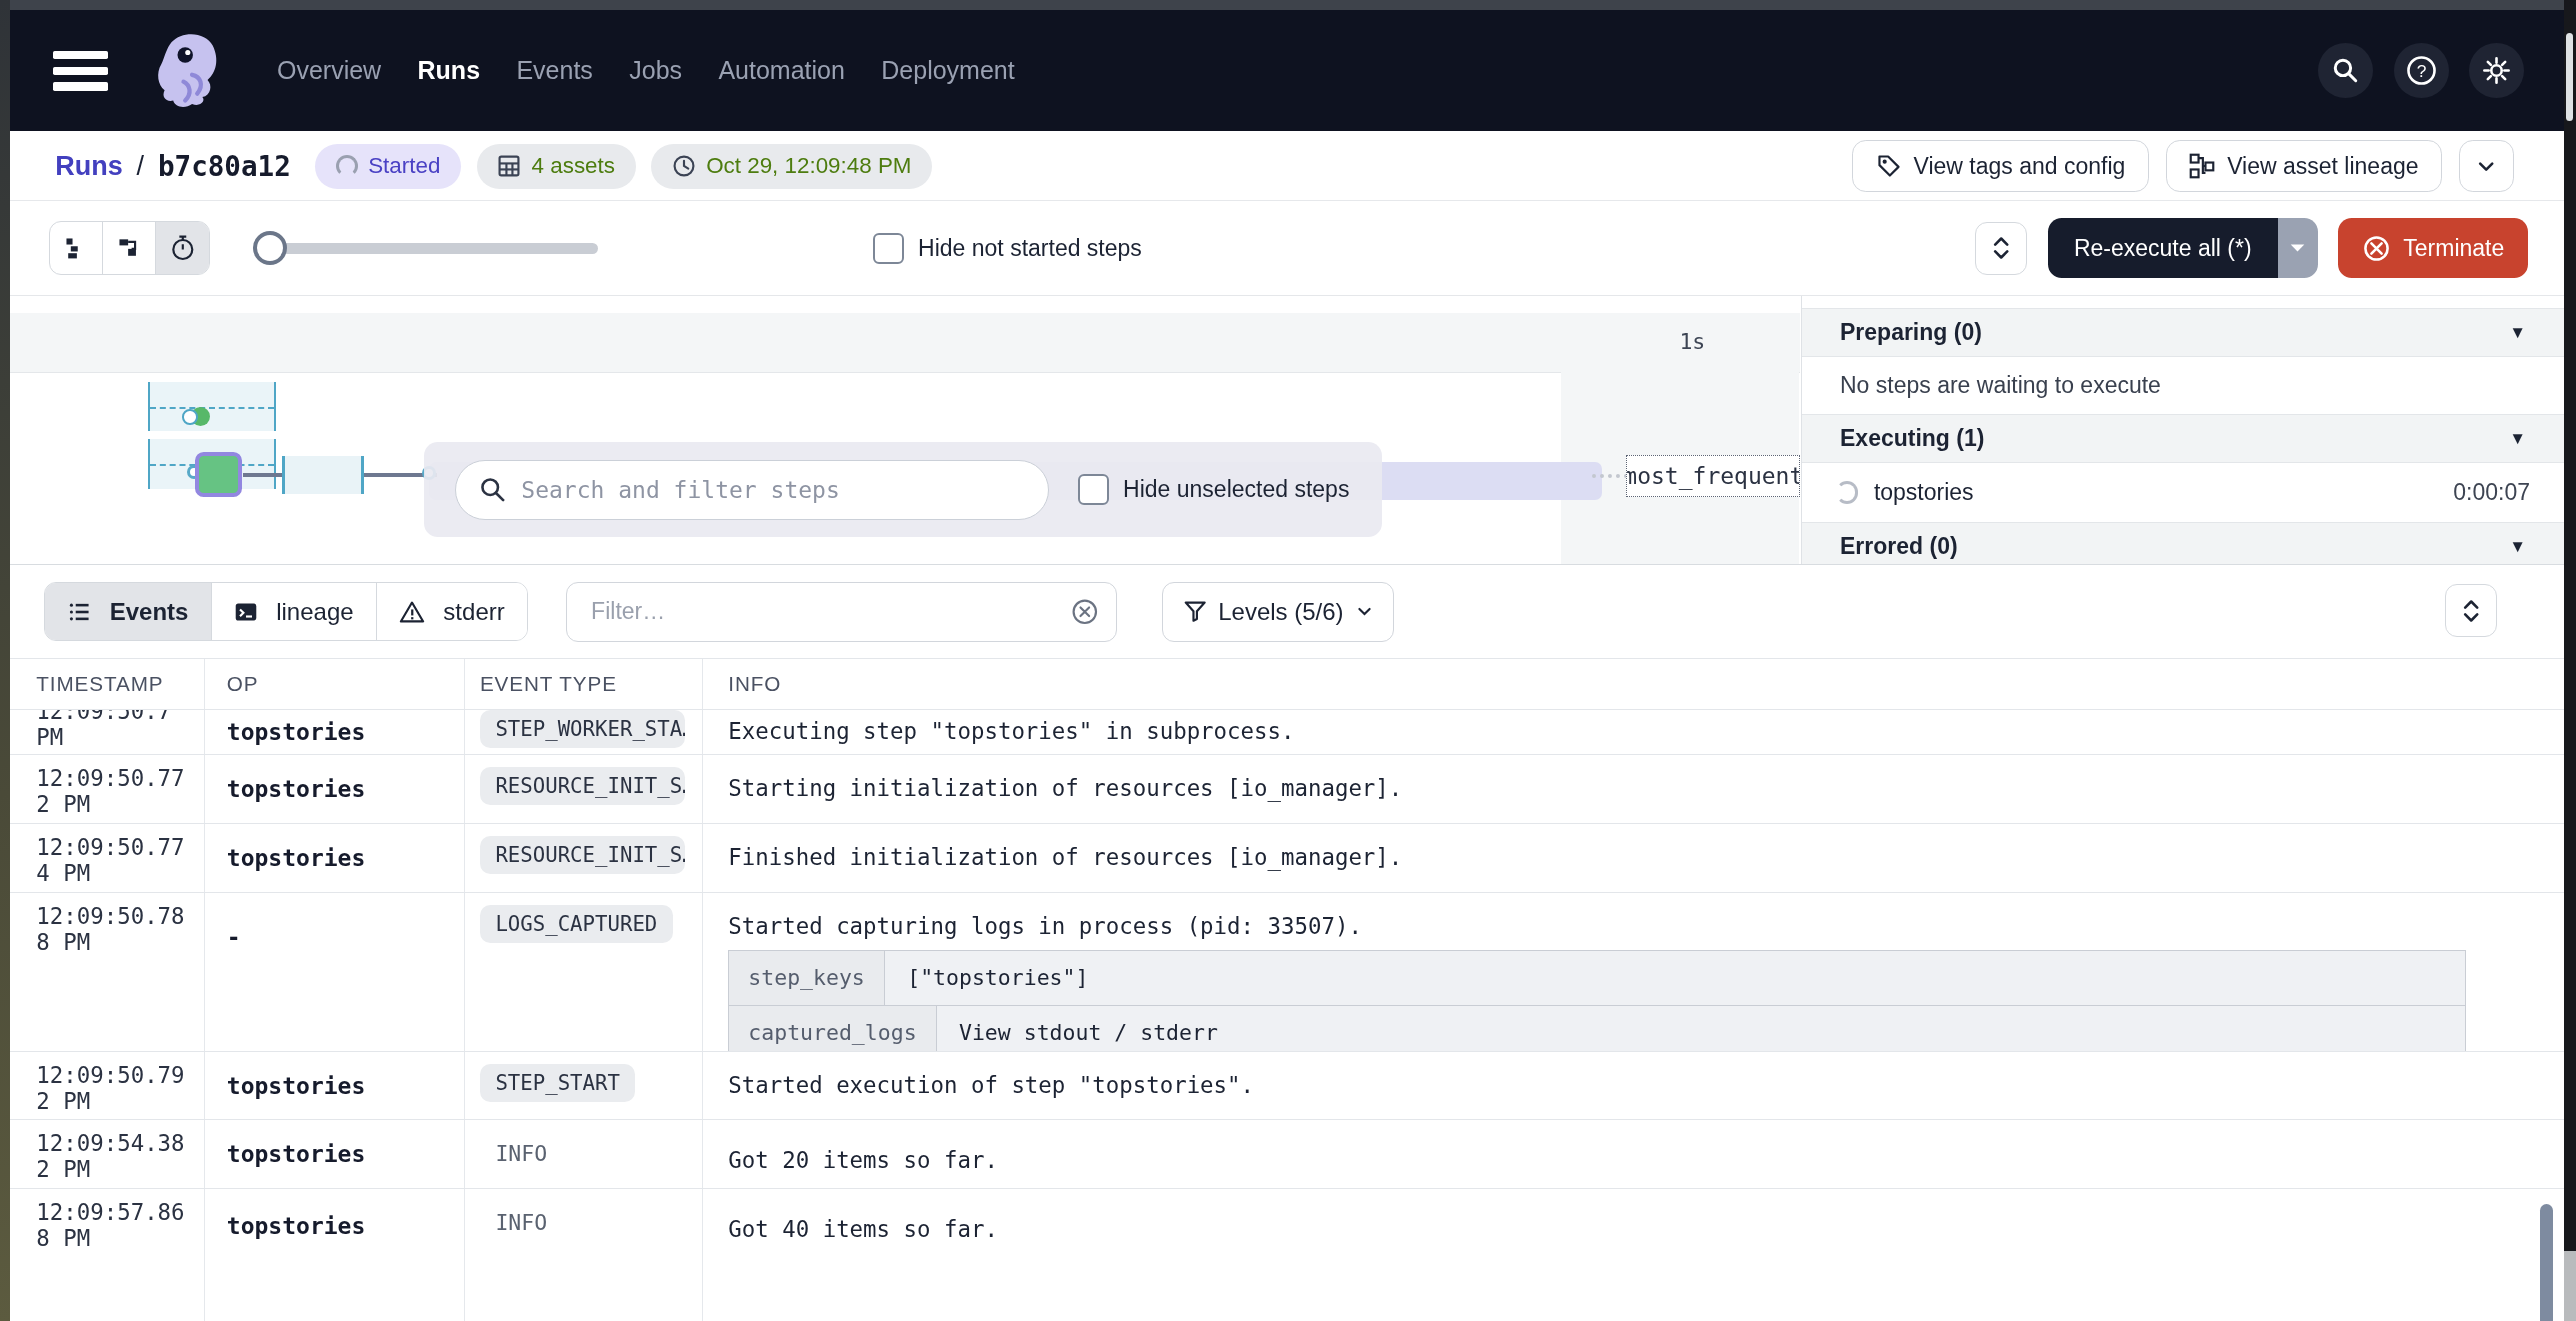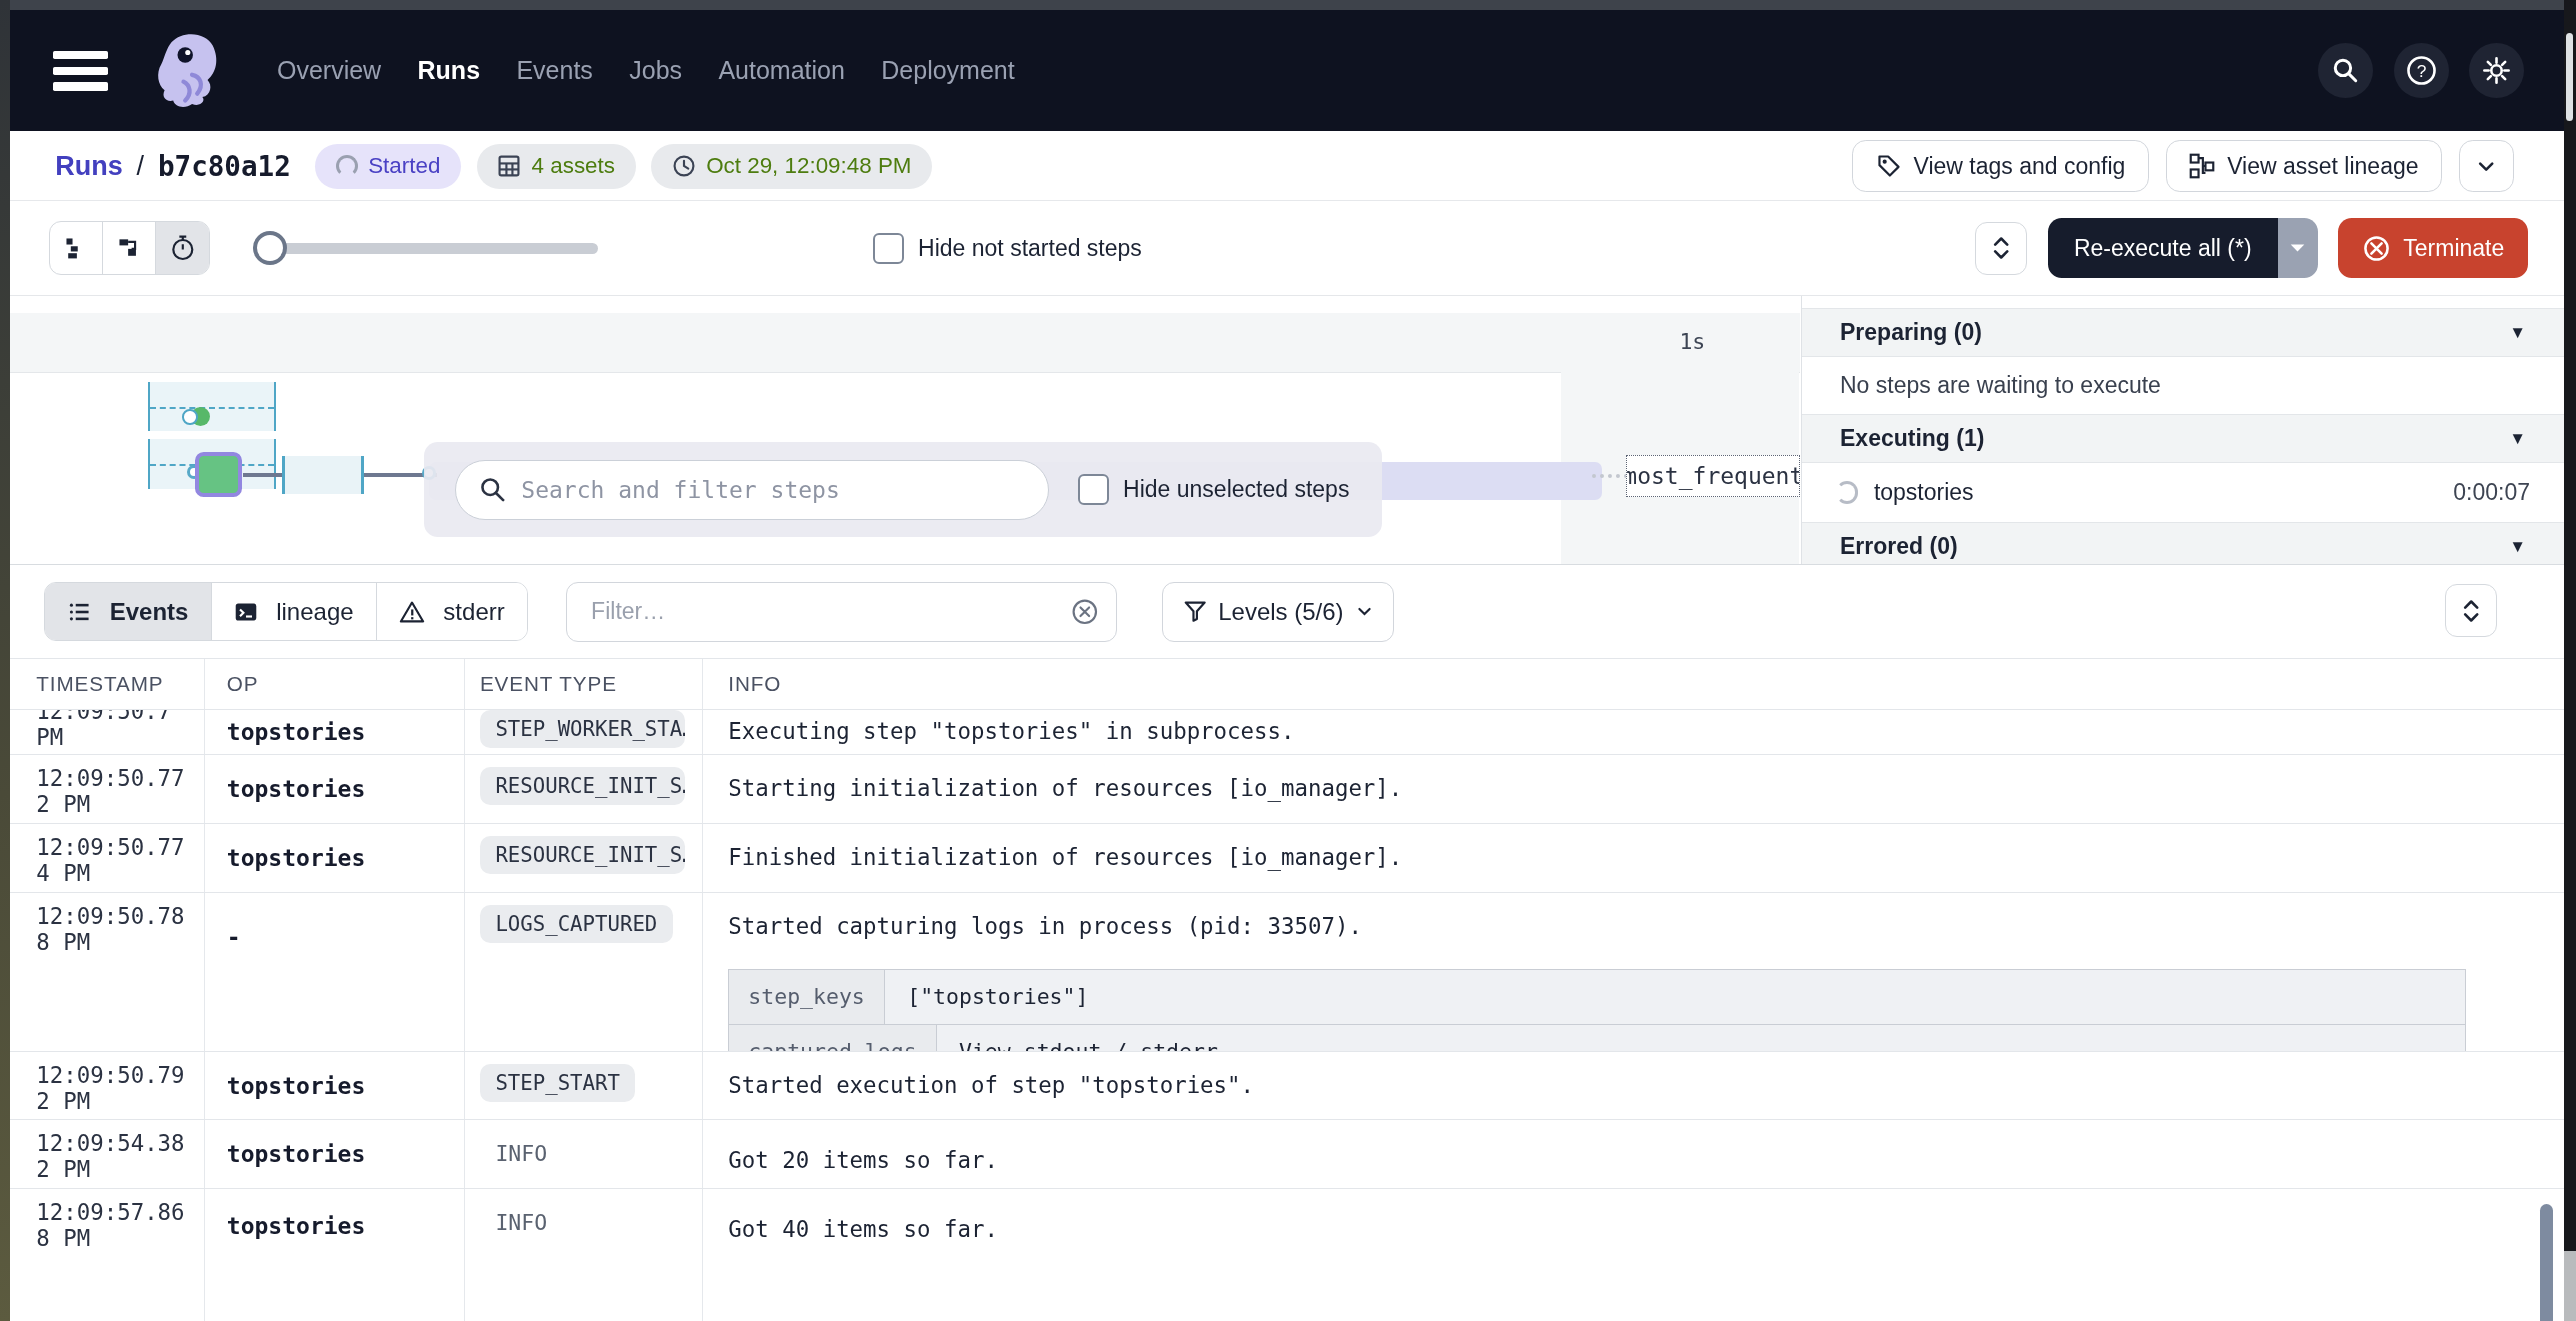--- a/index.html
+++ b/index.html
@@ -116,21 +116,21 @@
   .row .c { border-right:1.7px solid #e5e8ec; }
   .row .c:last-child { border-right:none; }
   .c-ts { width:195px; flex:none; padding:10.3px 8.6px 0 26px; font-size:22.4px; color:#2b3242; line-height:26px; word-break:break-word; }
   .c-op { width:260px; flex:none; display:flex; align-items:center; padding-left:21.5px; font-size:23px; font-weight:bold; color:#161b2c; }
   .c-ev { width:238px; flex:none; padding:12px 0 0 14.6px; }
   .c-in { flex:1; padding:17px 26px 0 25px; font-size:22.4px; color:#1c2333; line-height:33px; }
   .evpill { display:inline-block; background:#eaecef; border-radius:10.3px; padding:6.9px 15.5px; font-size:20.7px; color:#2b3242; max-width:205px; overflow:hidden; white-space:nowrap; }
   .evplain { font-size:21.5px; color:#5a6270; padding-left:15.5px; }
   .r-clip1 { height:45px; }
   .r-clip1 .inner-shift { margin-top:-22.4px; }
-  .meta-table { margin-top:26px; width:96%; border:1.7px solid #c9cdd4; }
+  .meta-table { margin-top:7px; width:96%; border:1.7px solid #c9cdd4; }
   .meta-row { display:flex; border-bottom:1.7px solid #c9cdd4; }
   .meta-row:last-child { border-bottom:none; }
   .meta-key { background:#e9ebee; border-right:1.7px solid #c9cdd4; padding:10.3px 19px; font-size:21.5px; color:#555d6d; white-space:nowrap; }
   .meta-val { background:#eff1f4; padding:10.3px 22.4px; font-size:21.5px; color:#1c2333; flex:1; }
 
   .vscroll { left:2540px; top:1204px; width:13px; height:138px; background:#7e8ba0; border-radius:6.9px; z-index:55; }
 
   svg { display:block; }
 </style>
 </head>

